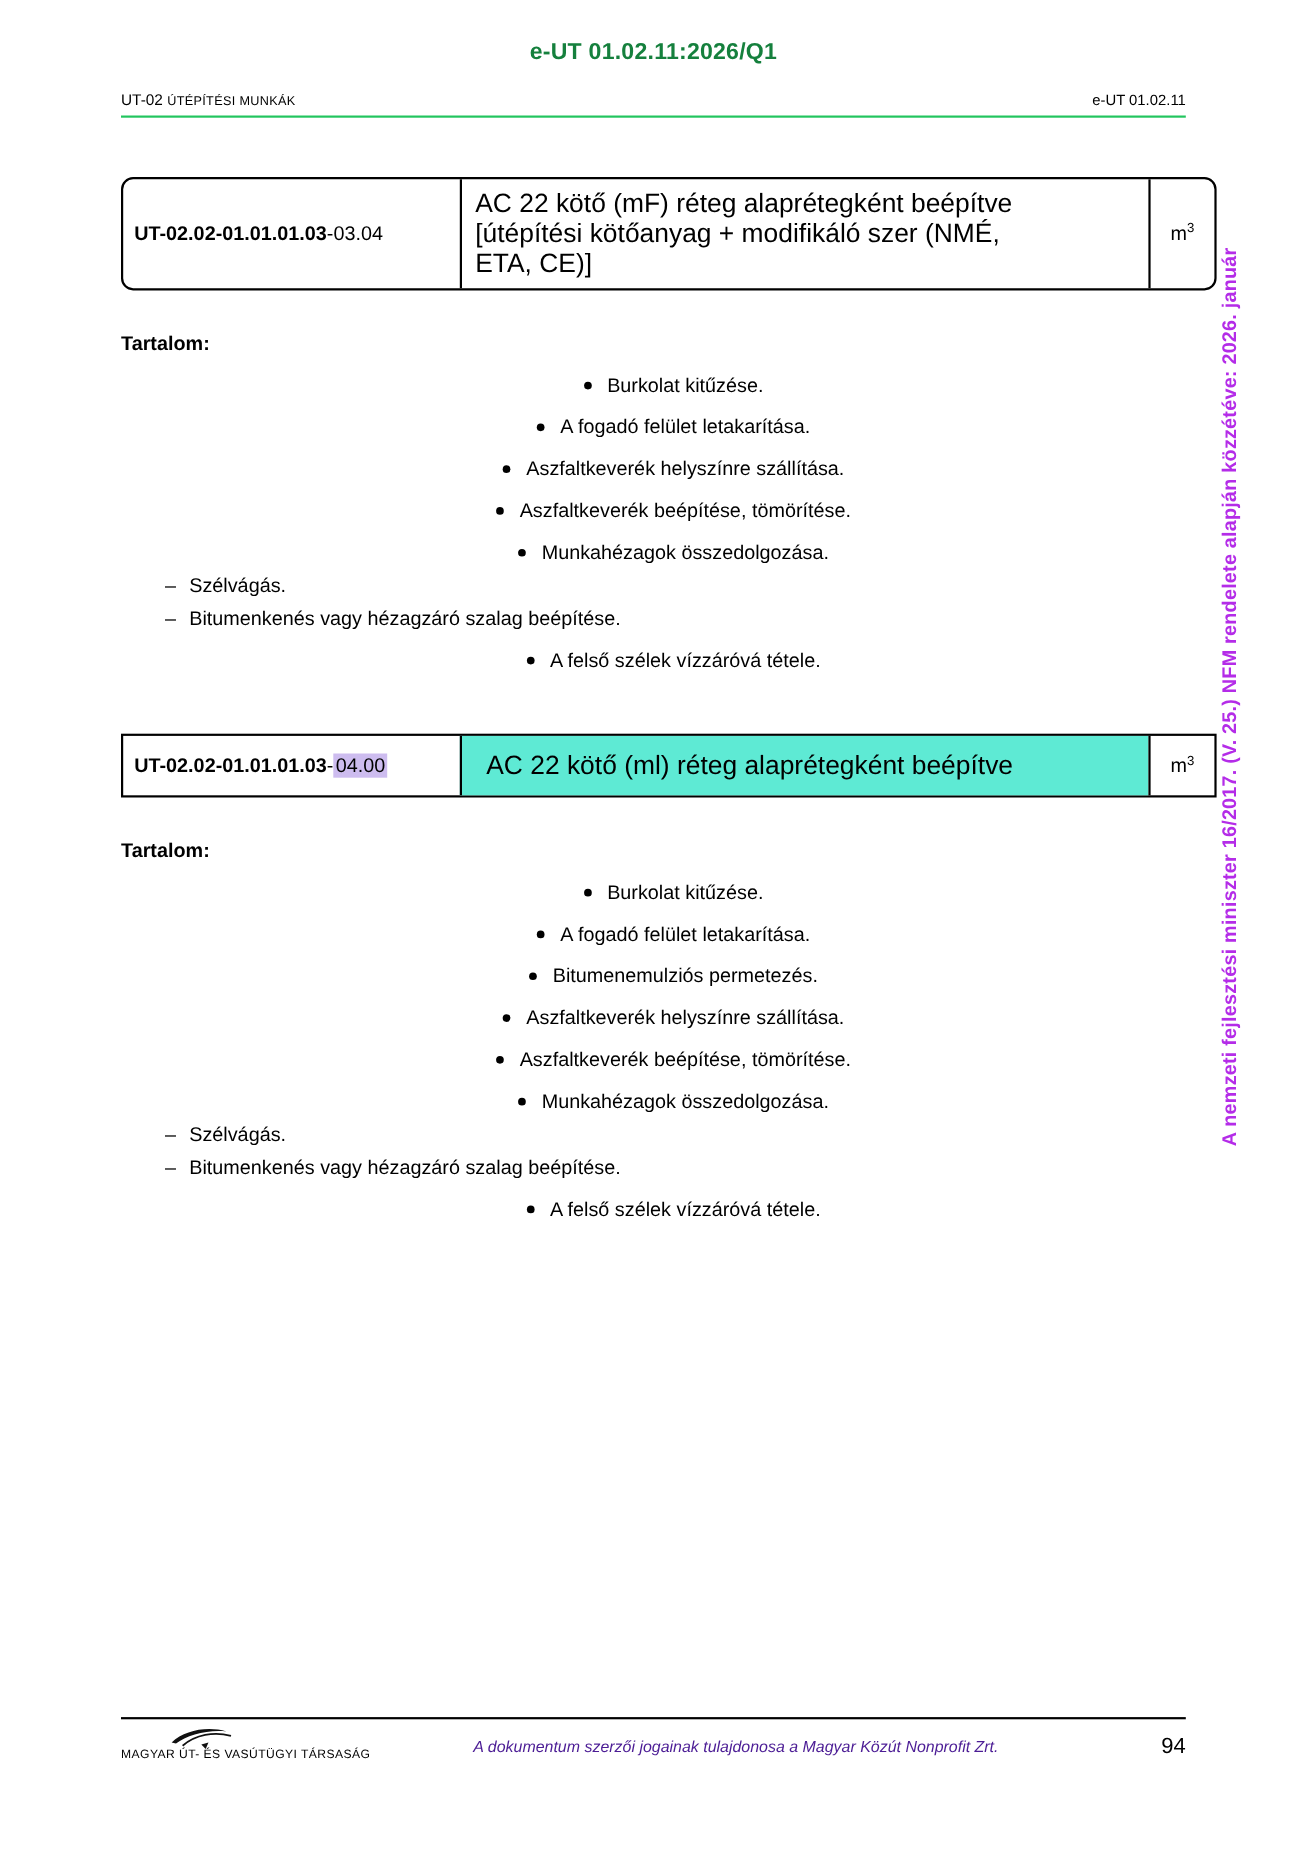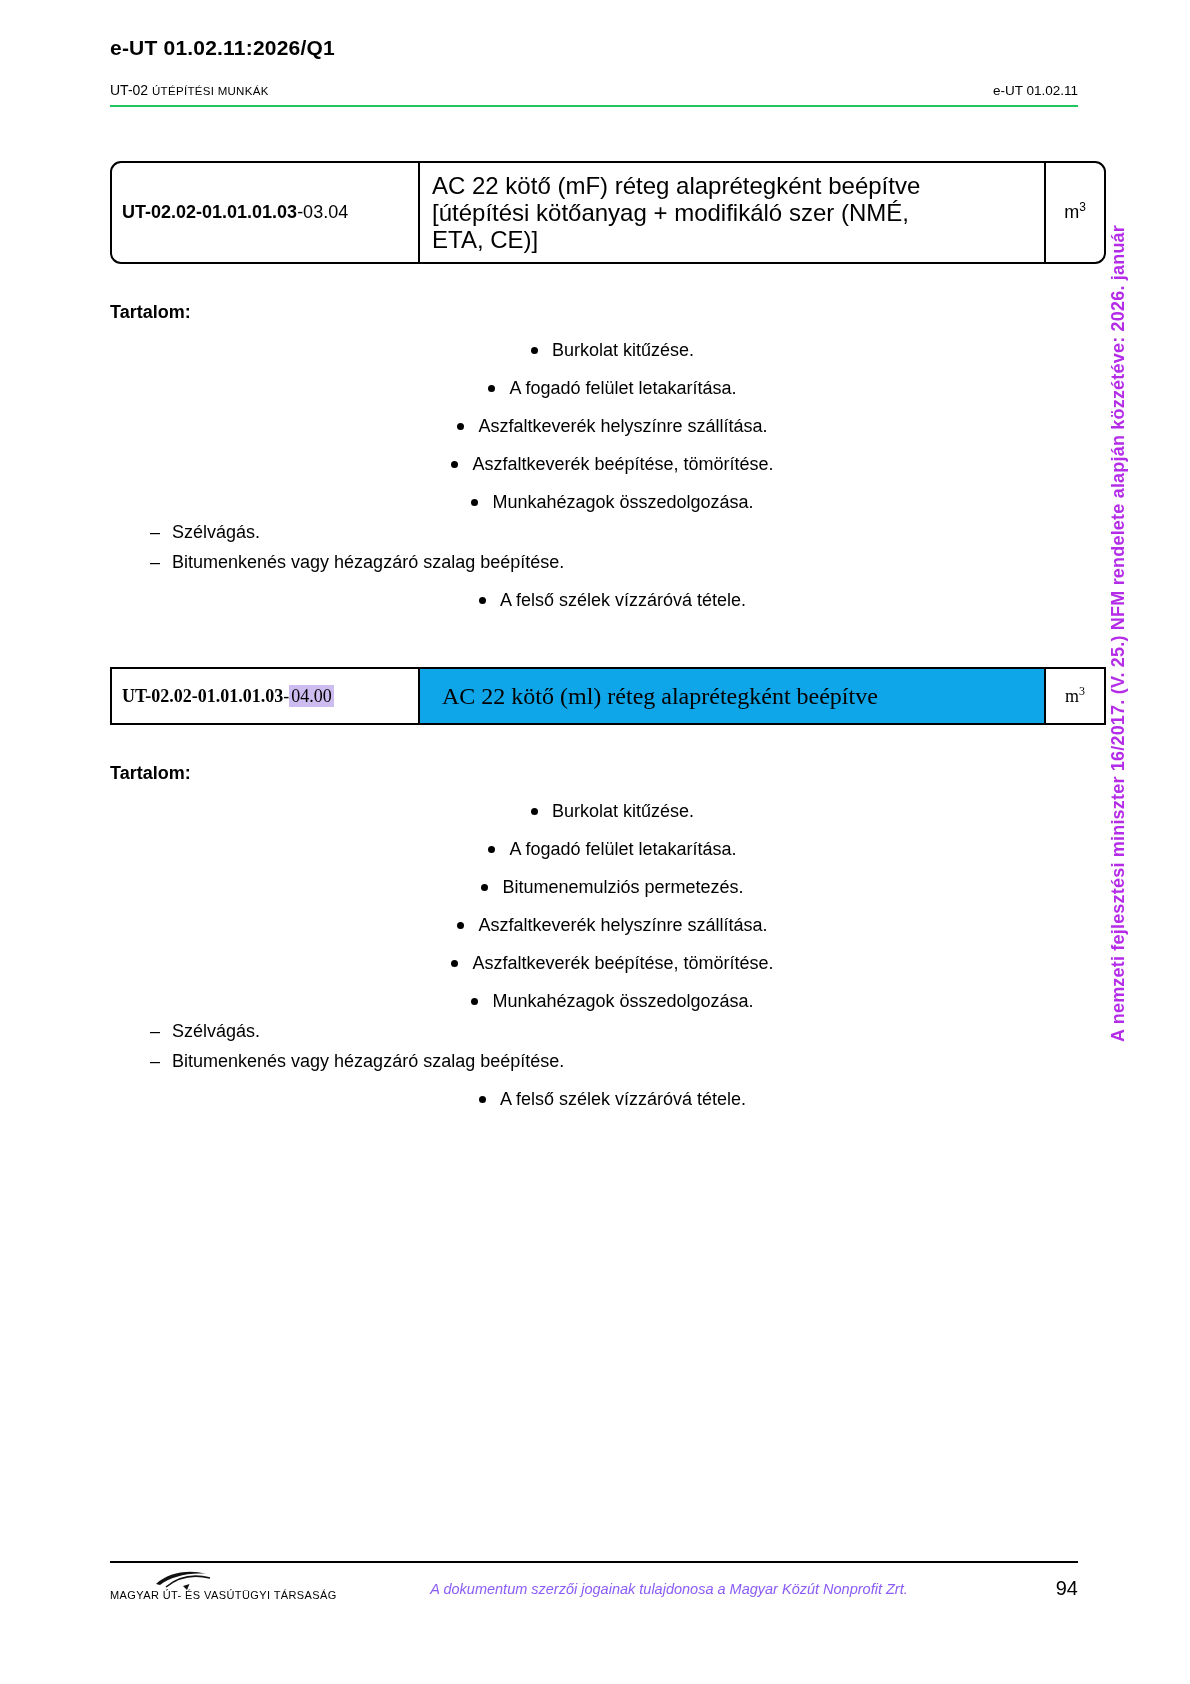--- a/index.html
+++ b/index.html
@@ -5,21 +5,21 @@
   * { margin:0; padding:0; box-sizing:border-box; }
   html,body { background:#ffffff; }
   body {
     width:1190px; height:1684px; position:relative; overflow:hidden;
     font-family:"Liberation Sans", sans-serif; color:#000;
   }
 
   
   .green-title {
     position:absolute; top:36px; left:110px; width:968px;
-    text-align:left; font-size:21px; font-weight:bold; color:#000000;
+    text-align:center; font-size:21px; font-weight:bold; color:#15803d;
     letter-spacing:.2px;
   }
   .header-row {
     position:absolute; top:82px; left:110px; width:968px;
     display:flex; justify-content:space-between; align-items:flex-end;
     border-bottom:2px solid #22c55e; padding-bottom:7px;
     font-size:14px;
   }
   .header-left .caps-small { font-size:11.5px; letter-spacing:.3px; }
   .header-right { font-size:13.5px; }
@@ -40,54 +40,54 @@
   .cell-desc {
     flex:1; display:flex; align-items:center;
     padding:9px 95px 9px 12px; font-size:24px; line-height:27px;
   }
   .cell-unit {
     width:60px; flex:none; display:flex; align-items:center; justify-content:center;
     font-size:18px;
   }
   .row-tall { min-height:74px;border-radius:11px; }
   .row-short { min-height:58px; }
-  .lavender-bg { background:#0ea5e9;padding-left:22px; }
+  .lavender-bg { background:#5eead4;padding-left:22px; }
   .hl { background:#CDBCEF; padding:1px 2px; }
   sup { font-size:12px; vertical-align:super; line-height:0; }
 
   .content-label { margin-top:38px; font-size:18px;font-weight:bold; }
 
   .list { margin-top:2px; }
   .li { display:flex; align-items:flex-start; font-size:18px; line-height:21px; }
   .li.l1 { margin-top:17px;justify-content:center; }
   .li.l2 { margin-top:9px; }
   .bullet { flex:none; width:7px; height:7px; border-radius:50%; background:#000; margin:7px 14px 0 9px; }
   .dash { flex:none; margin-left:40px; width:22px; }
 
-  .table2-wrap { margin-top:56px;font-family:Liberation Serif, serif; }
+  .table2-wrap { margin-top:56px; }
 
   
   .sidenote {
     position:absolute; top:145px; left:1108px; height:897px; width:30px;
     writing-mode:vertical-rl; transform:rotate(180deg);
     font-size:18px; font-weight:bold; color:#B42CE8;
     white-space:nowrap; letter-spacing:.2px;
   }
 
   
   .footer {
     position:absolute; top:1561px; left:110px; width:968px;
     border-top:2px solid #000; padding-top:6px;
     display:flex; align-items:flex-start; justify-content:space-between;
   }
   .footer-org { width:230px; flex:none; text-align:left; }
   .footer-org svg { display:block; margin-left:40px; }
   .footer-org-name { font-size:11px; letter-spacing:.4px; margin-top:-2px; white-space:nowrap; }
   .footer-copy {
-    flex:1; text-align:center; font-size:14.5px; font-style:italic; color:#8b5cf6;
+    flex:1; text-align:center; font-size:14.5px; font-style:italic; color:#4c1d95;
     padding-top:12px;
   }
   .footer-page { width:80px; flex:none; text-align:right; font-size:20px; padding-top:8px; }
 </style>
 </head>
 <body>
 
 <div class="green-title">e-UT 01.02.11:2026/Q1</div>
 
 <div class="header-row">

